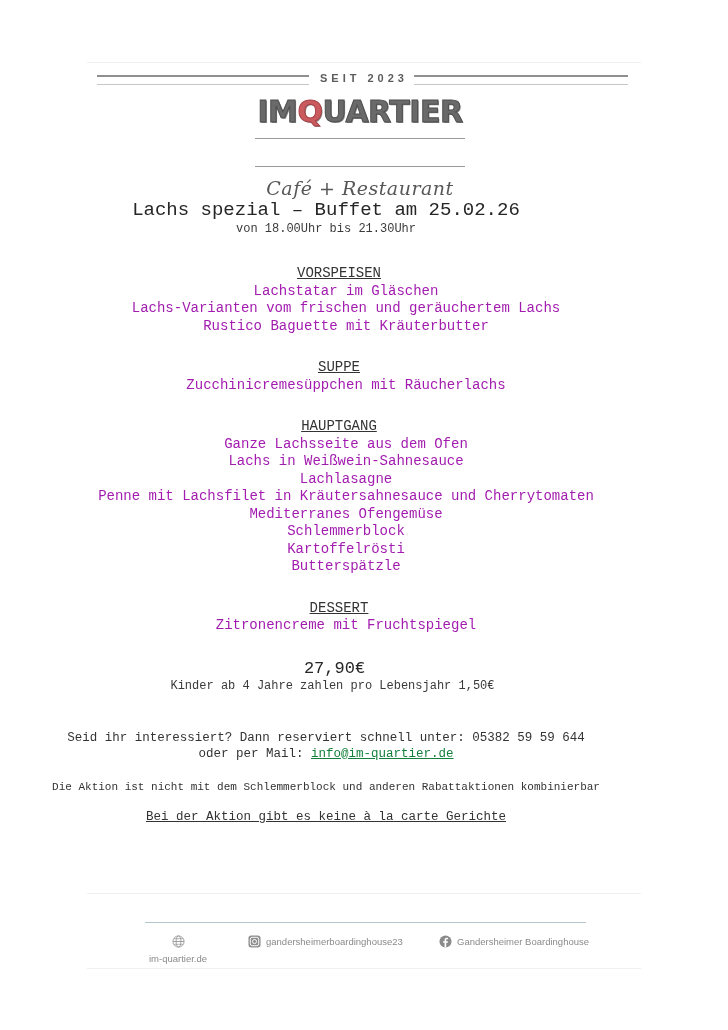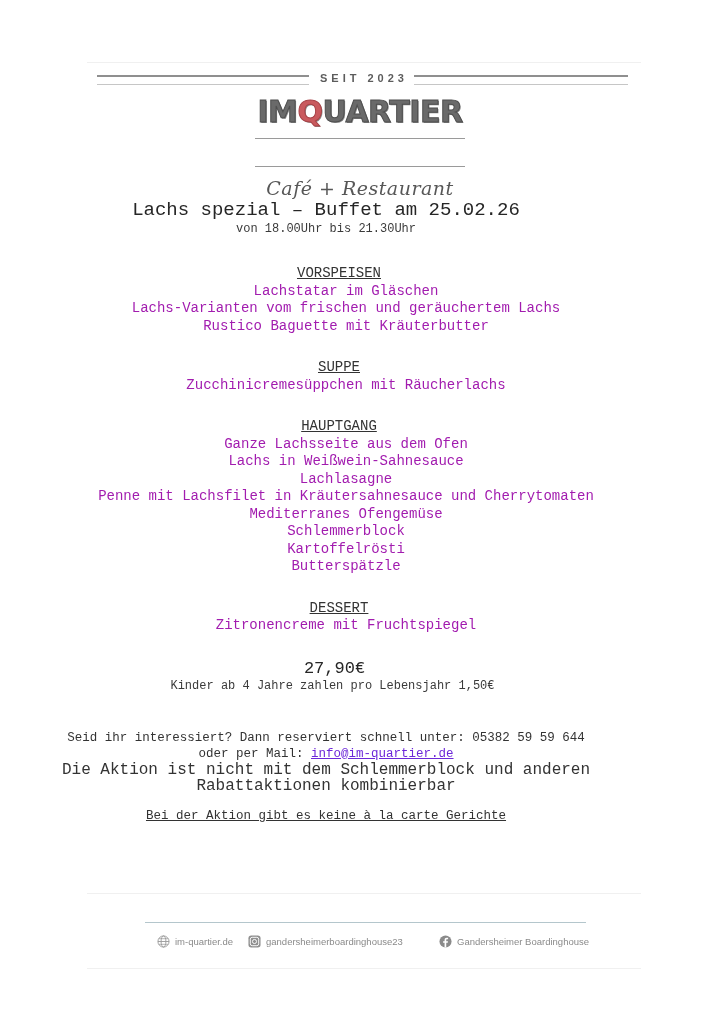--- a/index.html
+++ b/index.html
@@ -33,22 +33,22 @@
     }
     .content { position: absolute; left: 0; top: 198px; width: 652px; text-align: center; font-family: Liberation Mono, monospace; }
     .title { font-size: 19px; color: #262626; line-height: 24px; font-weight: 300; }
     .time { font-size: 12px; color: #3a3a3a; line-height: 15px; }
     .section { margin-top: 23px; }
     .section-h { font-size: 14px; text-decoration: underline; line-height: 17.5px; color: #333; display: inline-block; margin-left: 26px; }
     .item { font-size: 14px; line-height: 17.5px; color: #a21caf; padding-left: 40px; }
     .price { font-size: 17px; line-height: 21px; margin-top: 23px; color: #262626; padding-left: 17px; }
     .kids { font-size: 12px; line-height: 14px; color: #3a3a3a; margin-left: 13px; }
     .contact { margin-top: 37px; font-size: 12.5px; line-height: 16px; color: #333; }
-    .contact a { color: #6d28d9; text-decoration: underline; }
-    .note { font-size: 16px; line-height: 16px; color: #333; }
+    .contact a { color: #15803d; text-decoration: underline; }
+    .note { margin-top: 17px; font-size: 11px; line-height: 16px; color: #333; }
     .note2 { margin-top: 14px; font-size: 12.5px; line-height: 16px; color: #333; text-decoration: underline; }
     .footer-line { position: absolute; left: 145px; top: 922px; width: 441px; height: 1px; background: #b4c6cc; }
     .footer { position: absolute; top: 935px; left: 145px; width: 445px; height: 18px;
       font-family: "Liberation Sans", sans-serif; font-size: 9.5px; color: #8a8a8a; }
     .f-item { position: absolute; top: 0; display: flex; align-items: center; gap: 5px; white-space: nowrap; }
     .f-item svg { display: block; }
   </style>
 </head>
 <body>
 
@@ -110,21 +110,21 @@
   </div>
 
   <div class="note">Die Aktion ist nicht mit dem Schlemmerblock und anderen Rabattaktionen kombinierbar</div>
   <div class="note2" style="display:inline-block;">Bei der Aktion gibt es keine à la carte Gerichte</div>
 </div>
 
 <div class="faint-line" style="top:893px;"></div>
 <div class="footer-line"></div>
 
 <div class="footer">
-  <div class="f-item" style="left:12px;">
+  <div class="f-item" style="left:4px;flex-direction:column;">
     <span>
       <svg width="13" height="13" viewBox="0 0 14 14">
           <circle cx="7" cy="7" r="6" fill="none" stroke="#9a9a9a" stroke-width="1"></circle>
           <ellipse cx="7" cy="7" rx="2.6" ry="6" fill="none" stroke="#9a9a9a" stroke-width="1"></ellipse>
           <line x1="1" y1="7" x2="13" y2="7" stroke="#9a9a9a" stroke-width="1"></line>
           <line x1="2" y1="4" x2="12" y2="4" stroke="#9a9a9a" stroke-width="0.8"></line>
           <line x1="2" y1="10" x2="12" y2="10" stroke="#9a9a9a" stroke-width="0.8"></line>
         </svg>
     </span>
     <span>im-quartier.de</span>

